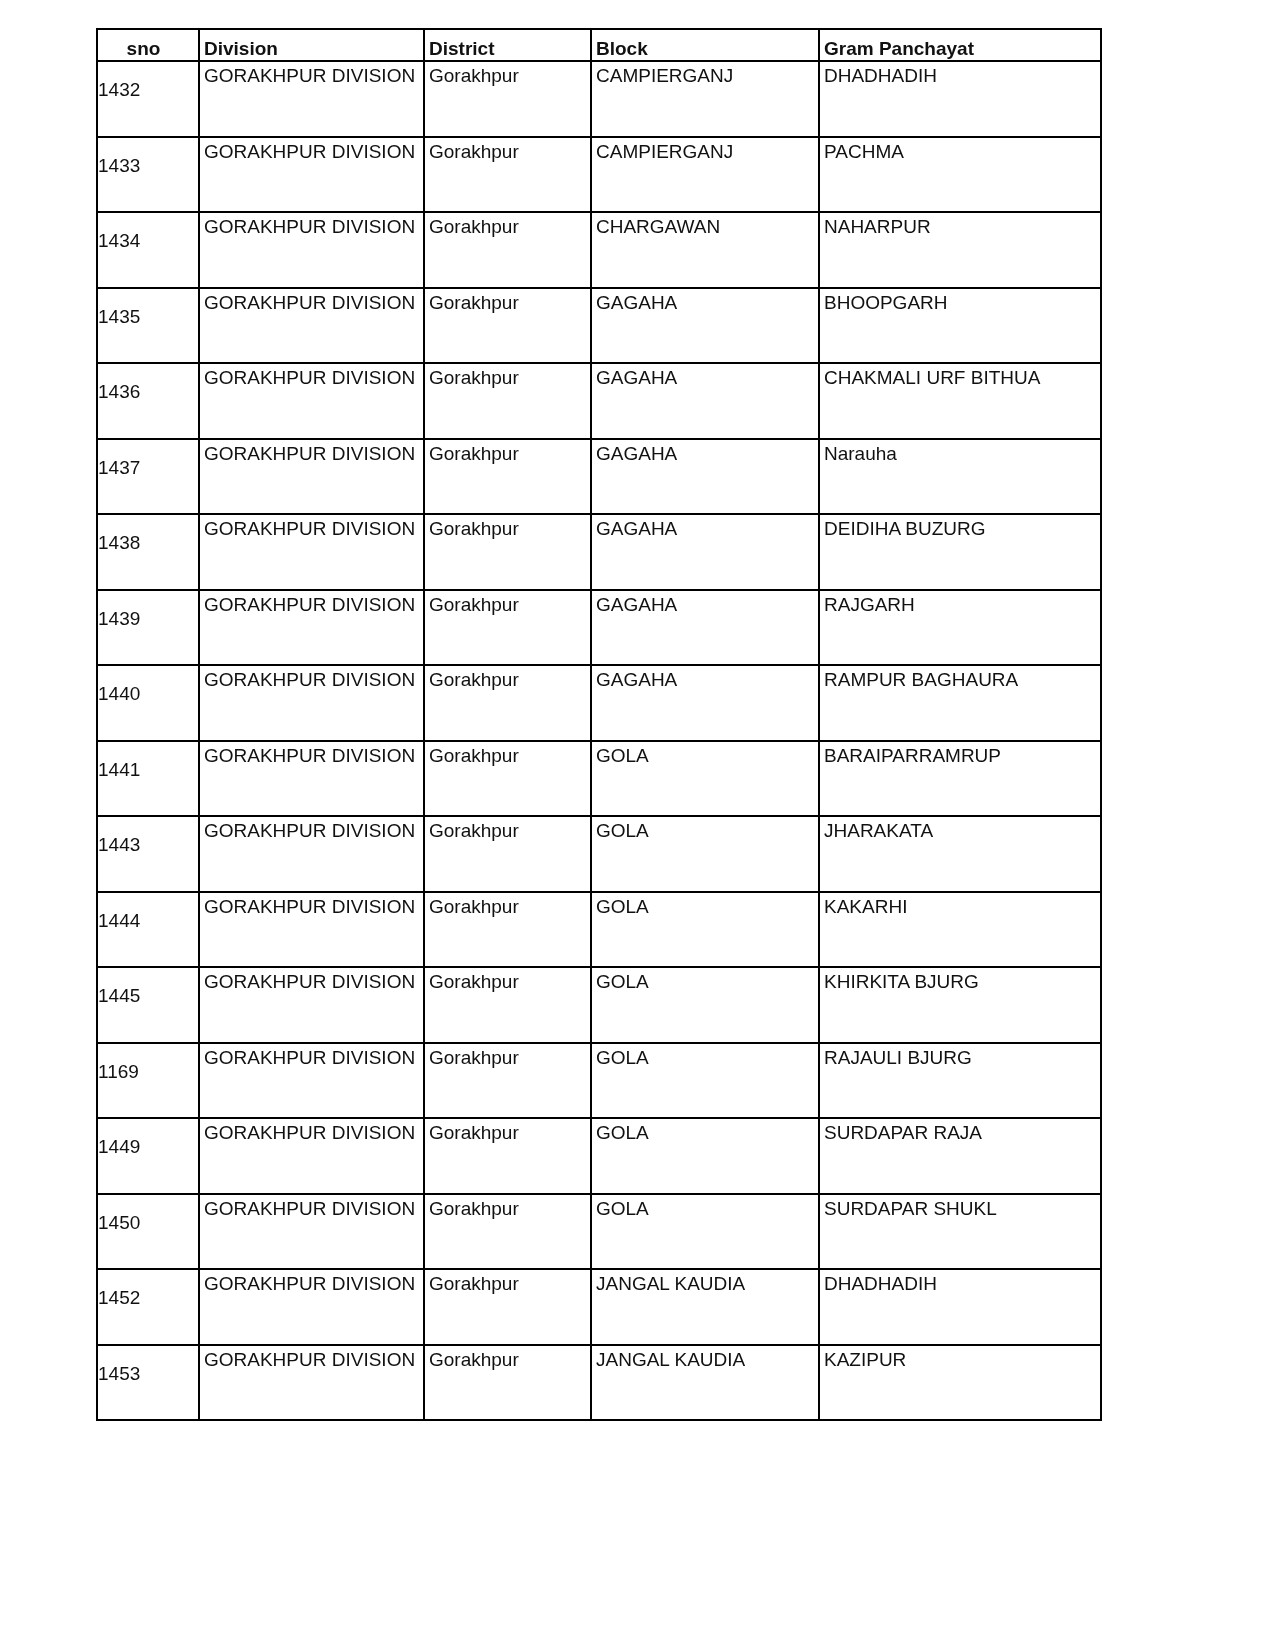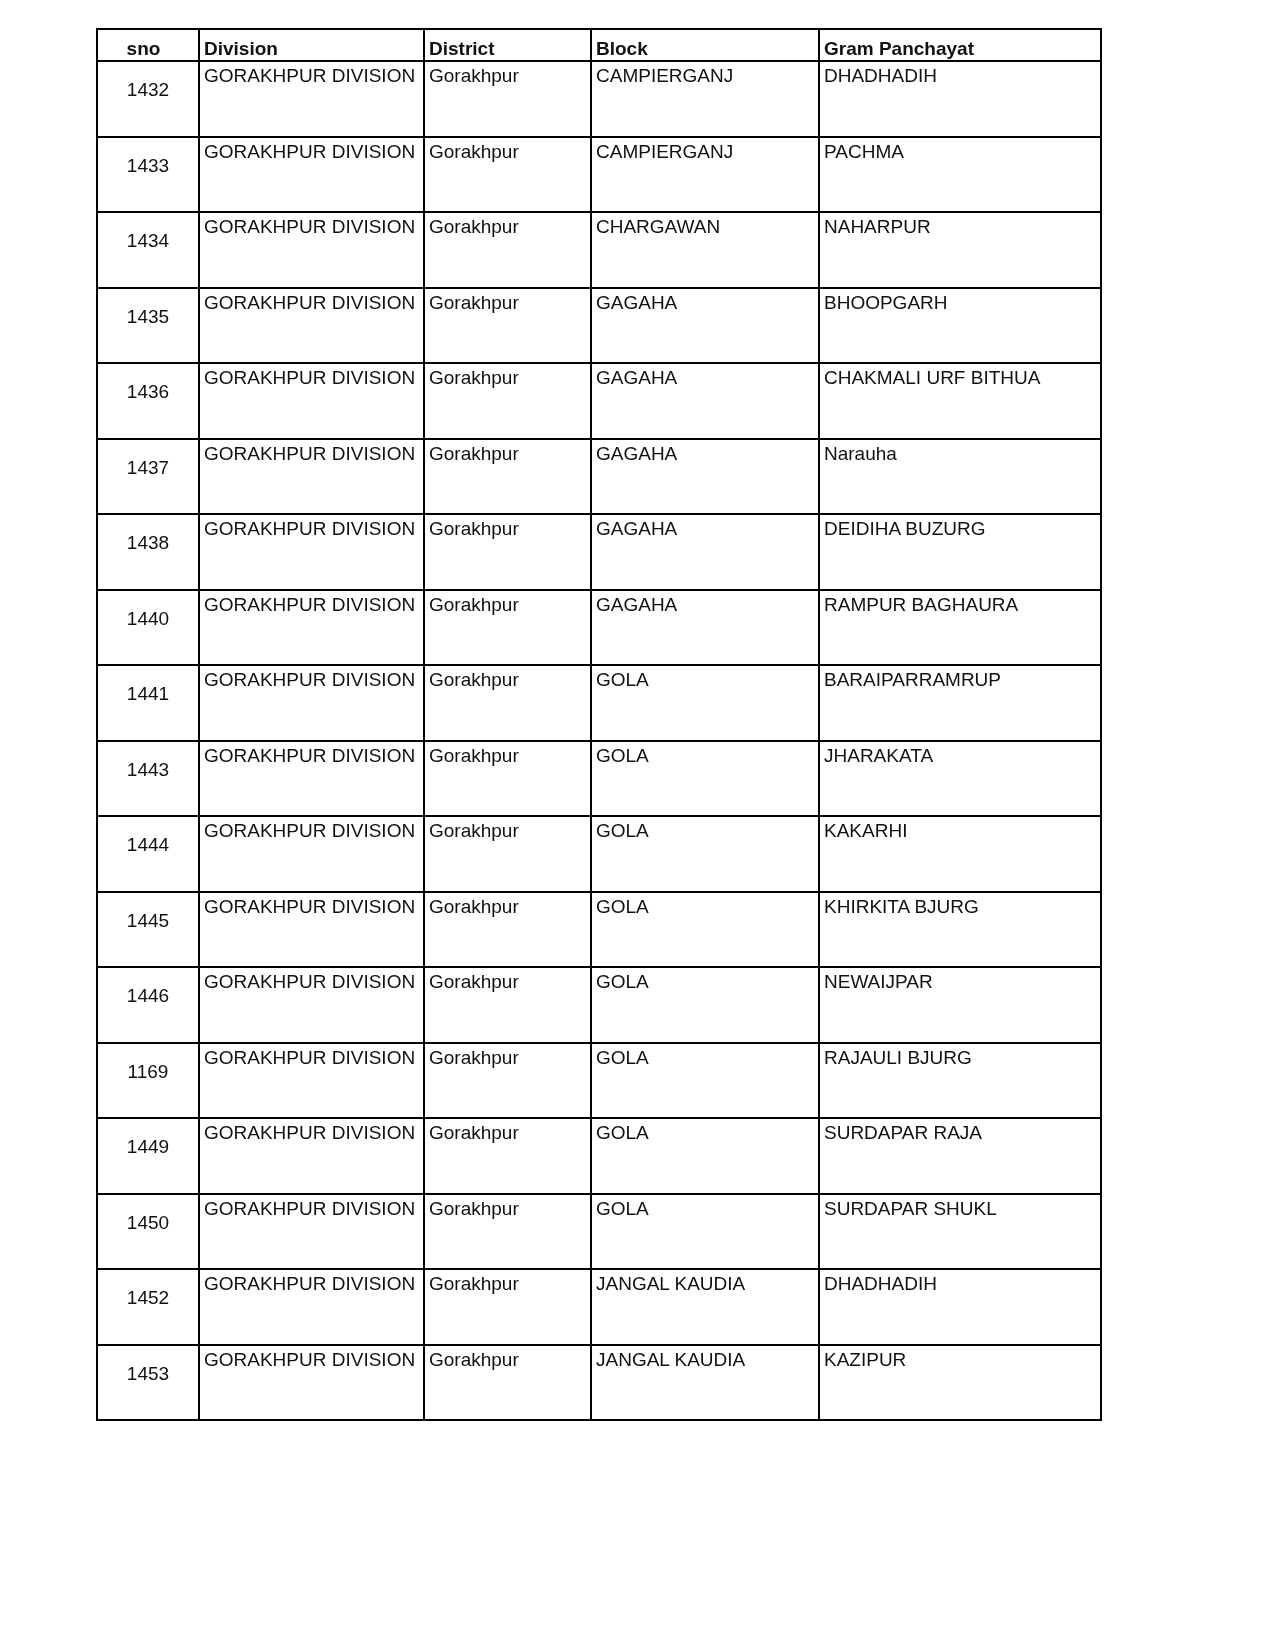--- a/index.html
+++ b/index.html
@@ -9,21 +9,21 @@
     table { border-collapse: collapse; width: 1004px; table-layout: fixed; }
     col.c-sno { width: 102px; }
     col.c-div { width: 225px; }
     col.c-dist { width: 167px; }
     col.c-block { width: 228px; }
     col.c-gp { width: 282px; }
     th, td { border: 2px solid #000; padding: 0; font-size: 19px; line-height: 1; }
     thead th { height: 28px; font-weight: bold; text-align: left; vertical-align: bottom; padding: 0 9px 2px 4px; }
     thead th.sno { text-align: center; padding-left: 0; }
     tbody td { height: 55.5px; vertical-align: top; padding: 4px 0 0 4px; white-space: nowrap; overflow: hidden; }
-    tbody td.sno { text-align: center; vertical-align: top; padding: 18px 0 0 0; }
+    tbody td.sno { text-align: left; vertical-align: top; padding: 18px 0 0 0; }
   </style>
 </head>
 <body>
 
 <div class="sheet">
   <table>
     <colgroup>
       <col class="c-sno">
         <col class="c-div">
         <col class="c-dist">
@@ -83,20 +83,27 @@
           <td>Narauha</td>
         </tr>
         <tr>
           <td class="sno">1438</td>
           <td>GORAKHPUR DIVISION</td>
           <td>Gorakhpur</td>
           <td>GAGAHA</td>
           <td>DEIDIHA BUZURG</td>
         </tr>
         <tr>
+          <td class="sno">1439</td>
+          <td>GORAKHPUR DIVISION</td>
+          <td>Gorakhpur</td>
+          <td>GAGAHA</td>
+          <td>RAJGARH</td>
+        </tr>
+        <tr>
           <td class="sno">1440</td>
           <td>GORAKHPUR DIVISION</td>
           <td>Gorakhpur</td>
           <td>GAGAHA</td>
           <td>RAMPUR BAGHAURA</td>
         </tr>
         <tr>
           <td class="sno">1441</td>
           <td>GORAKHPUR DIVISION</td>
           <td>Gorakhpur</td>
@@ -116,27 +123,20 @@
           <td>Gorakhpur</td>
           <td>GOLA</td>
           <td>KAKARHI</td>
         </tr>
         <tr>
           <td class="sno">1445</td>
           <td>GORAKHPUR DIVISION</td>
           <td>Gorakhpur</td>
           <td>GOLA</td>
           <td>KHIRKITA BJURG</td>
-        </tr>
-        <tr>
-          <td class="sno">1446</td>
-          <td>GORAKHPUR DIVISION</td>
-          <td>Gorakhpur</td>
-          <td>GOLA</td>
-          <td>NEWAIJPAR</td>
         </tr>
         <tr>
           <td class="sno">1169</td>
           <td>GORAKHPUR DIVISION</td>
           <td>Gorakhpur</td>
           <td>GOLA</td>
           <td>RAJAULI BJURG</td>
         </tr>
         <tr>
           <td class="sno">1449</td>

